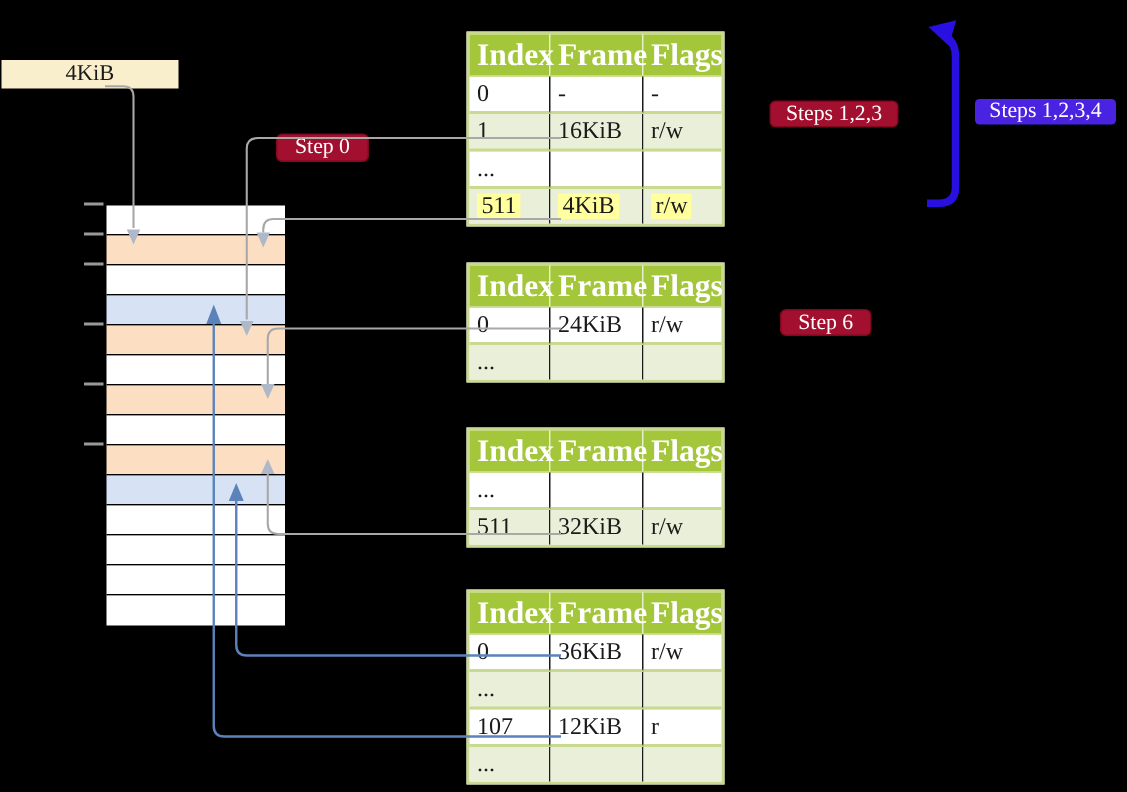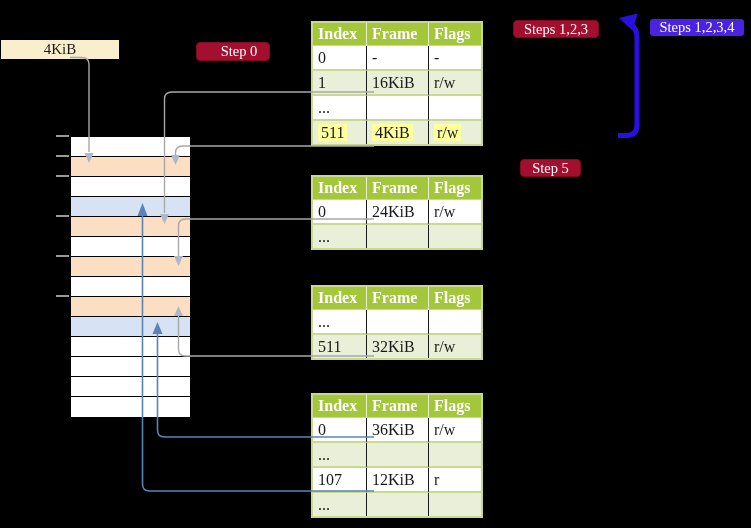--- a/index.html
+++ b/index.html
@@ -9,31 +9,31 @@
   #memory-strip{position:absolute;left:70px;top:136px;width:121px;height:280px;
                 border:1.5px solid #000;box-sizing:border-box;z-index:1;}
   .mem-row{width:100%;height:20px;box-sizing:border-box;border-bottom:1.5px solid #000;}
   .mem-row:last-child{border-bottom:none;}
   .tick{position:absolute;left:56px;width:13px;height:2px;background:var(--tick);z-index:1;}
   
   #frame-box{position:absolute;left:1px;top:40px;width:118px;height:19px;background:var(--cream);
              color:#1a1a1a;font-size:15px;display:flex;align-items:center;justify-content:center;z-index:2;}
   
   .badge{position:absolute;color:#fff;font-size:14.5px;display:flex;align-items:center;
-         justify-content:center;z-index:3;white-space:nowrap;}
+         justify-content:center;z-index:3;white-space:nowrap;margin-top:47px;}
   .badge.red{background:var(--crimson);border:1px solid #80081f;border-radius:4px;}
   .badge.blue{background:var(--badgeblue);border-radius:3px;}
-  #badge-step0{left:196px;top:42px;width:60px;height:17px;padding-left:12px;}
+  #badge-step0{left:184px;top:42px;width:60px;height:17px;}
   #badge-steps123{left:513px;top:20px;width:84px;height:16px;}
   #badge-steps1234{left:650px;top:19px;width:94px;height:17px;}
   #badge-step4{left:520px;top:159px;width:59px;height:16px;}
   
   .ptable{position:absolute;border-collapse:separate;border-spacing:0;table-layout:fixed;
           width:168px;border:2px solid var(--tborder);background:#fff;z-index:2;color:#1a1a1a;}
-  .ptable th{background:var(--green);color:#fff;font-weight:bold;font-size:16px;text-align:left;
+  .ptable th{background:var(--green);color:#fff;font-weight:bold;font-size:21px;text-align:left;
              padding:1px 5px;height:20px;border-right:1px solid rgba(255,255,255,.75);
              border-bottom:1px solid var(--tborder);}
   .ptable th:last-child{border-right:none;}
   .ptable td{font-size:16px;padding:0 5px;height:23px;border-right:1px solid #1a1a1a;
              border-bottom:2px solid var(--tborder);vertical-align:middle;}
   .ptable td:last-child{border-right:none;}
   .ptable tr:last-child td{border-bottom:none;margin-left:24px;}
   .ptable tbody tr:nth-child(even) td{background:var(--rowgreen);}
   .hl{background:var(--highlight);padding:0 3px;}
   #table-0{left:311px;top:21px;}
@@ -46,21 +46,21 @@
 </head>
 <body>
 
 <div id="canvas">
 
   <div id="frame-box">4KiB</div>
 
   <div class="badge red" id="badge-step0">Step 0</div>
   <div class="badge red" id="badge-steps123">Steps 1,2,3</div>
   <div class="badge blue" id="badge-steps1234">Steps 1,2,3,4</div>
-  <div class="badge red" id="badge-step4">Step 5</div>
+  <div class="badge red" id="badge-step4">Step 6</div>
 
   <div id="memory-strip">
       <div class="mem-row" style="background: rgb(255, 255, 255);"></div>
       <div class="mem-row" style="background: rgb(252, 223, 194);"></div>
       <div class="mem-row" style="background: rgb(255, 255, 255);"></div>
       <div class="mem-row" style="background: rgb(215, 227, 245);"></div>
       <div class="mem-row" style="background: rgb(252, 223, 194);"></div>
       <div class="mem-row" style="background: rgb(255, 255, 255);"></div>
       <div class="mem-row" style="background: rgb(252, 223, 194);"></div>
       <div class="mem-row" style="background: rgb(255, 255, 255);"></div>

